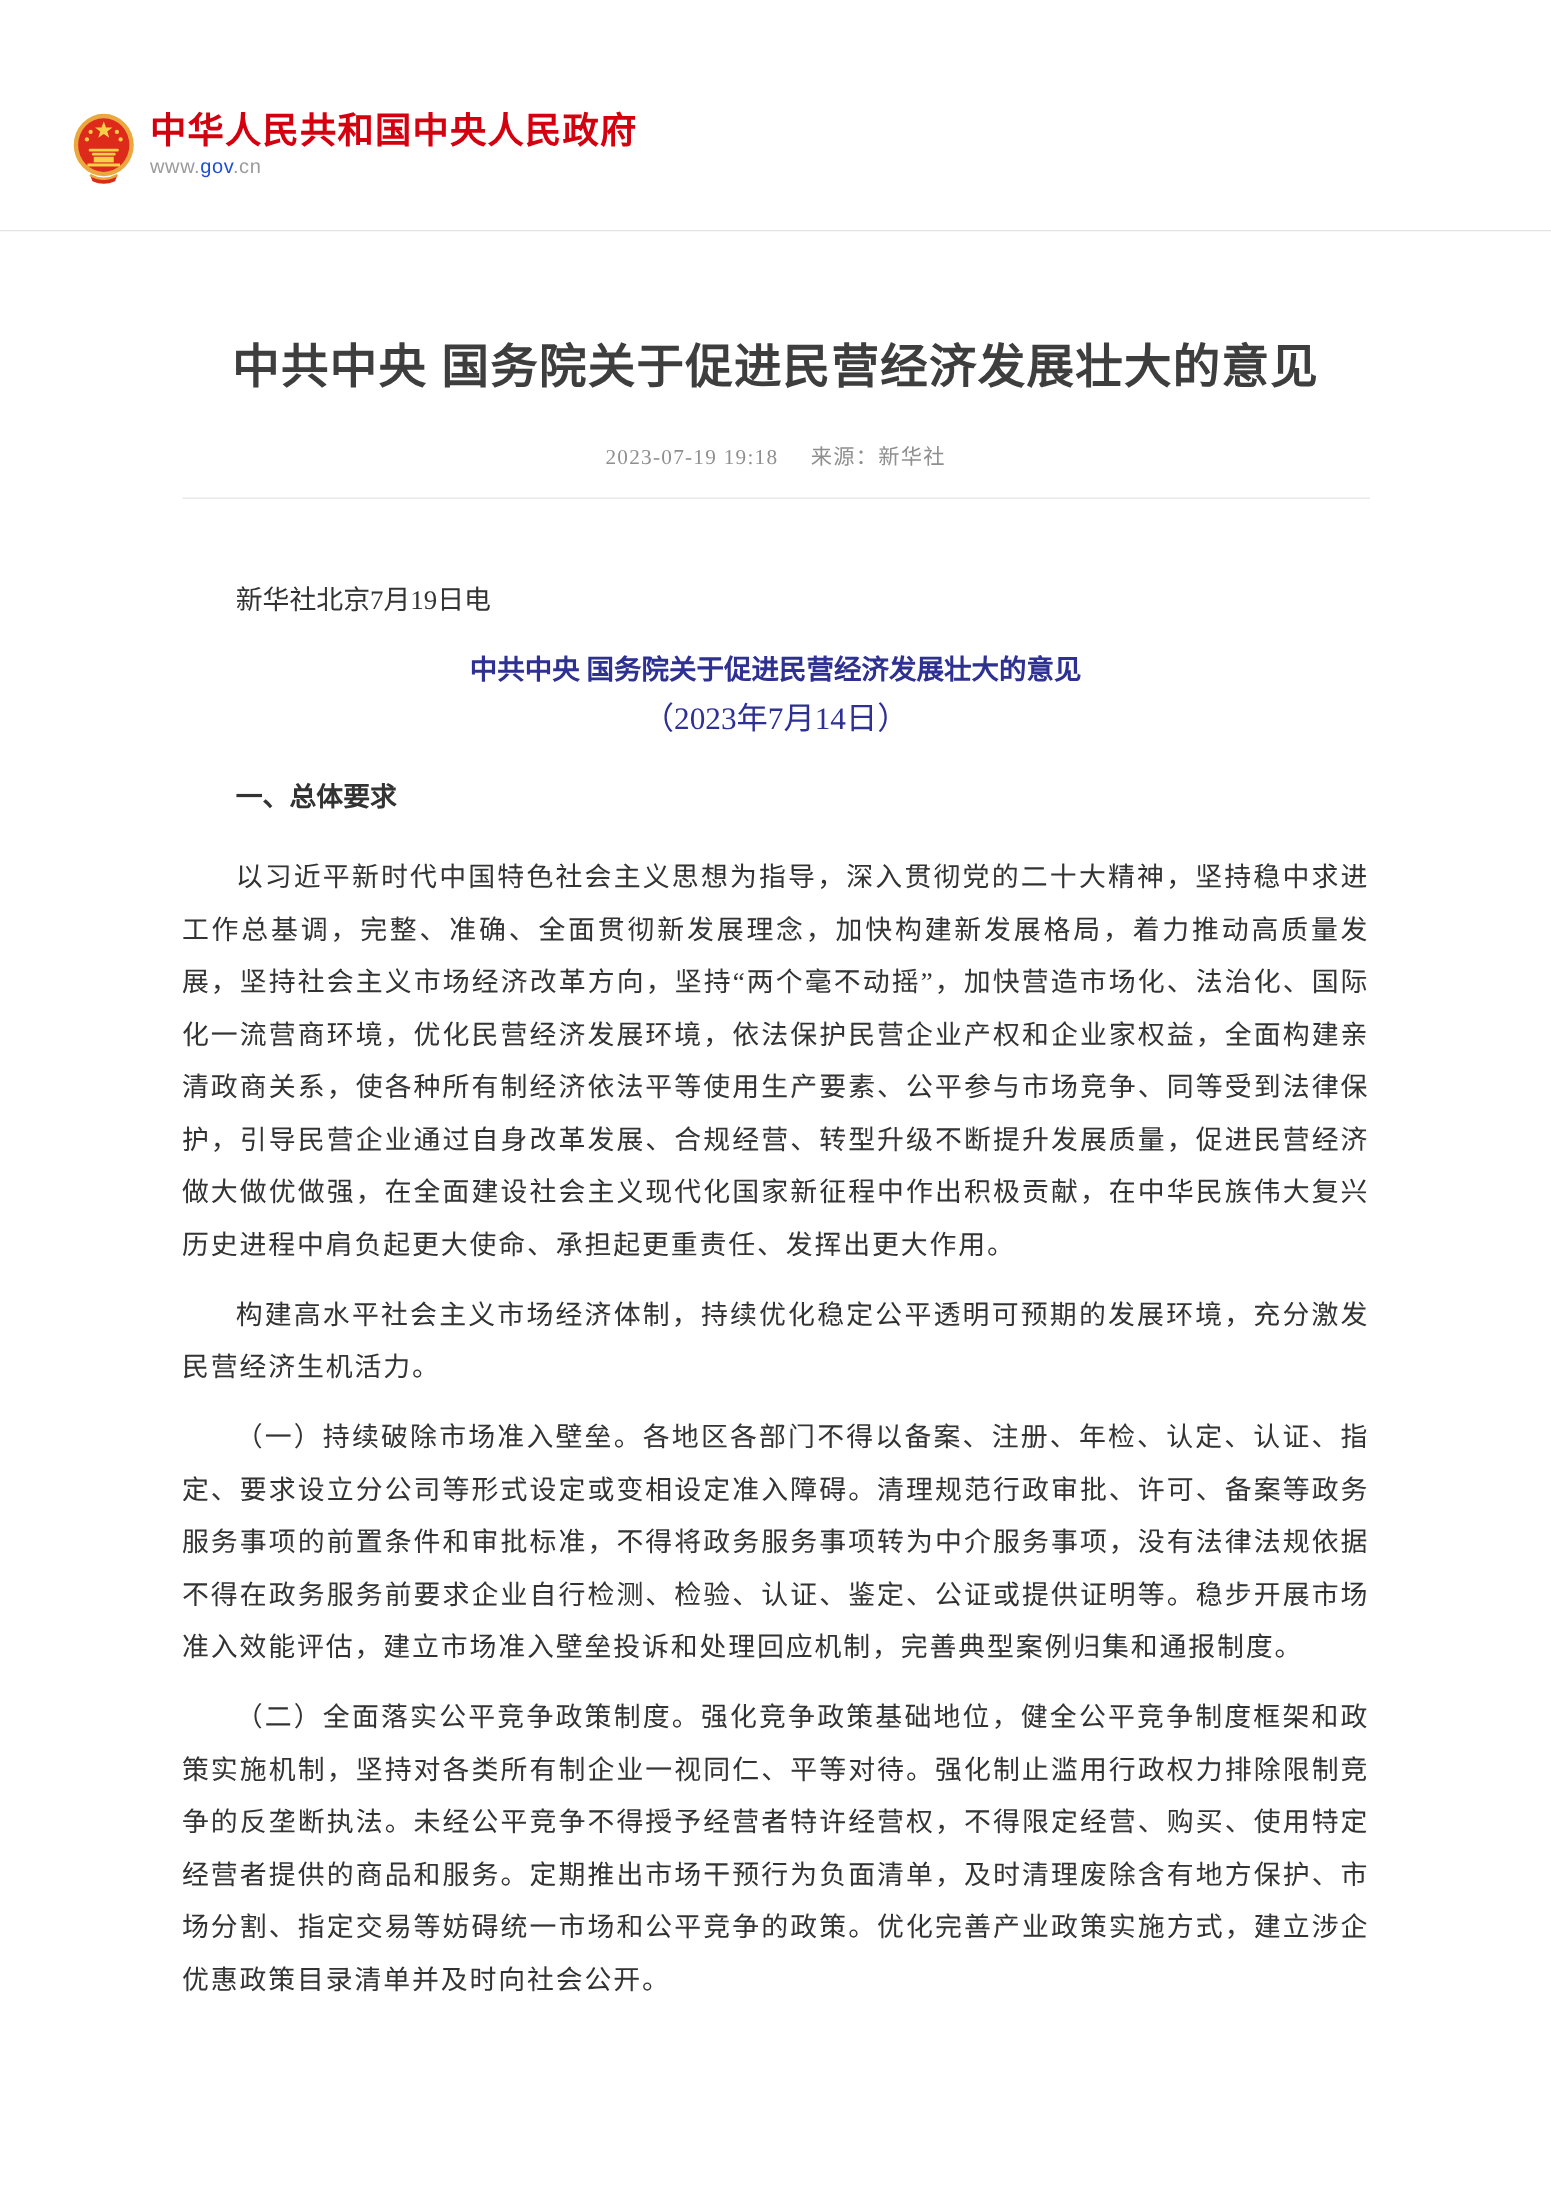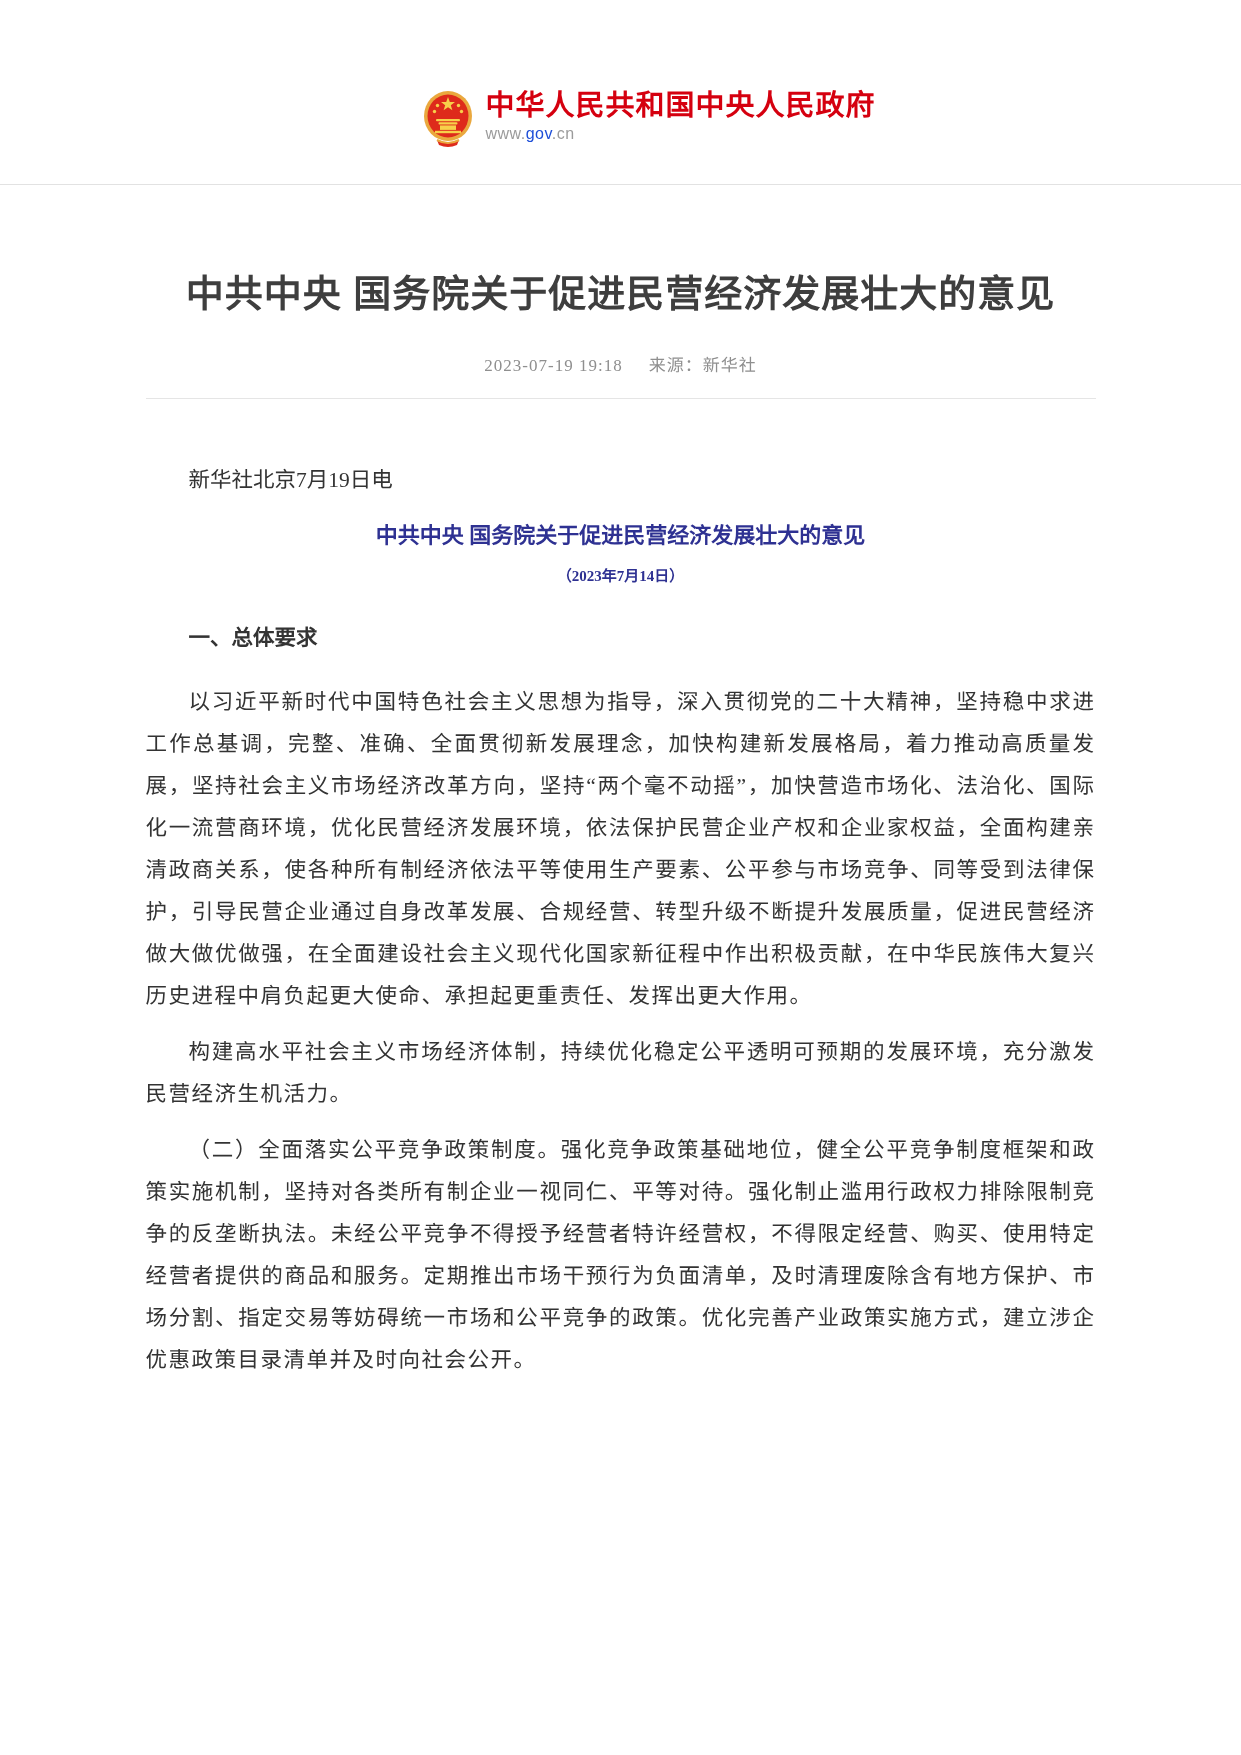--- a/index.html
+++ b/index.html
@@ -15,21 +15,20 @@
   
   .site-header {
     padding: 88px 0 0 58px;
     height: 170px;
   }
   .brand {
     display: flex;
     align-items: flex-start;
     text-decoration: none;
     cursor: pointer;
-    justify-content: center;
   }
   .emblem { width: 50px; height: 62px; display: inline-block; margin-right: 12px; }
   .brand-text { display: flex; flex-direction: column; }
   .site-name {
     font-family: "Liberation Sans", "DejaVu Sans", sans-serif;
     font-size: 29px;
     font-weight: 700;
     color: #d5000f;
     letter-spacing: 1px;
     line-height: 34px;
@@ -88,23 +87,23 @@
   .dateline { text-indent: 2em; }
   .doc-title {
     text-align: center;
     font-weight: 700;
     color: #2e3192;
     font-size: 22px;
     margin-bottom: 0 !important;
   }
   .doc-date {
     text-align: center;
-    font-weight: 700;
+    font-weight: 400;
     color: #2e3192;
-    font-size: 15px;
+    font-size: 25px;
     margin-top: 0 !important;
     line-height: 38px;
   }
   .para {
     text-indent: 2em;
     text-align: justify;
     letter-spacing: 1.5px;
   }
   .sec {
     text-indent: 2em;
@@ -155,15 +154,16 @@
 
   <div class="meta-rule"></div>
 
   <article class="article-body">
     <p class="dateline">新华社北京7月19日电</p>
     <p class="doc-title">中共中央 国务院关于促进民营经济发展壮大的意见</p>
     <p class="doc-date">（2023年7月14日）</p>
     <h2 class="sec">一、总体要求</h2>
     <p class="para">以习近平新时代中国特色社会主义思想为指导，深入贯彻党的二十大精神，坚持稳中求进工作总基调，完整、准确、全面贯彻新发展理念，加快构建新发展格局，着力推动高质量发展，坚持社会主义市场经济改革方向，坚持“两个毫不动摇”，加快营造市场化、法治化、国际化一流营商环境，优化民营经济发展环境，依法保护民营企业产权和企业家权益，全面构建亲清政商关系，使各种所有制经济依法平等使用生产要素、公平参与市场竞争、同等受到法律保护，引导民营企业通过自身改革发展、合规经营、转型升级不断提升发展质量，促进民营经济做大做优做强，在全面建设社会主义现代化国家新征程中作出积极贡献，在中华民族伟大复兴历史进程中肩负起更大使命、承担起更重责任、发挥出更大作用。</p>
     <p class="para">构建高水平社会主义市场经济体制，持续优化稳定公平透明可预期的发展环境，充分激发民营经济生机活力。</p>
+    <p class="para">（一）持续破除市场准入壁垒。各地区各部门不得以备案、注册、年检、认定、认证、指定、要求设立分公司等形式设定或变相设定准入障碍。清理规范行政审批、许可、备案等政务服务事项的前置条件和审批标准，不得将政务服务事项转为中介服务事项，没有法律法规依据不得在政务服务前要求企业自行检测、检验、认证、鉴定、公证或提供证明等。稳步开展市场准入效能评估，建立市场准入壁垒投诉和处理回应机制，完善典型案例归集和通报制度。</p>
     <p class="para">（二）全面落实公平竞争政策制度。强化竞争政策基础地位，健全公平竞争制度框架和政策实施机制，坚持对各类所有制企业一视同仁、平等对待。强化制止滥用行政权力排除限制竞争的反垄断执法。未经公平竞争不得授予经营者特许经营权，不得限定经营、购买、使用特定经营者提供的商品和服务。定期推出市场干预行为负面清单，及时清理废除含有地方保护、市场分割、指定交易等妨碍统一市场和公平竞争的政策。优化完善产业政策实施方式，建立涉企优惠政策目录清单并及时向社会公开。</p>
   </article>
 </main>
 
 </body></html>

